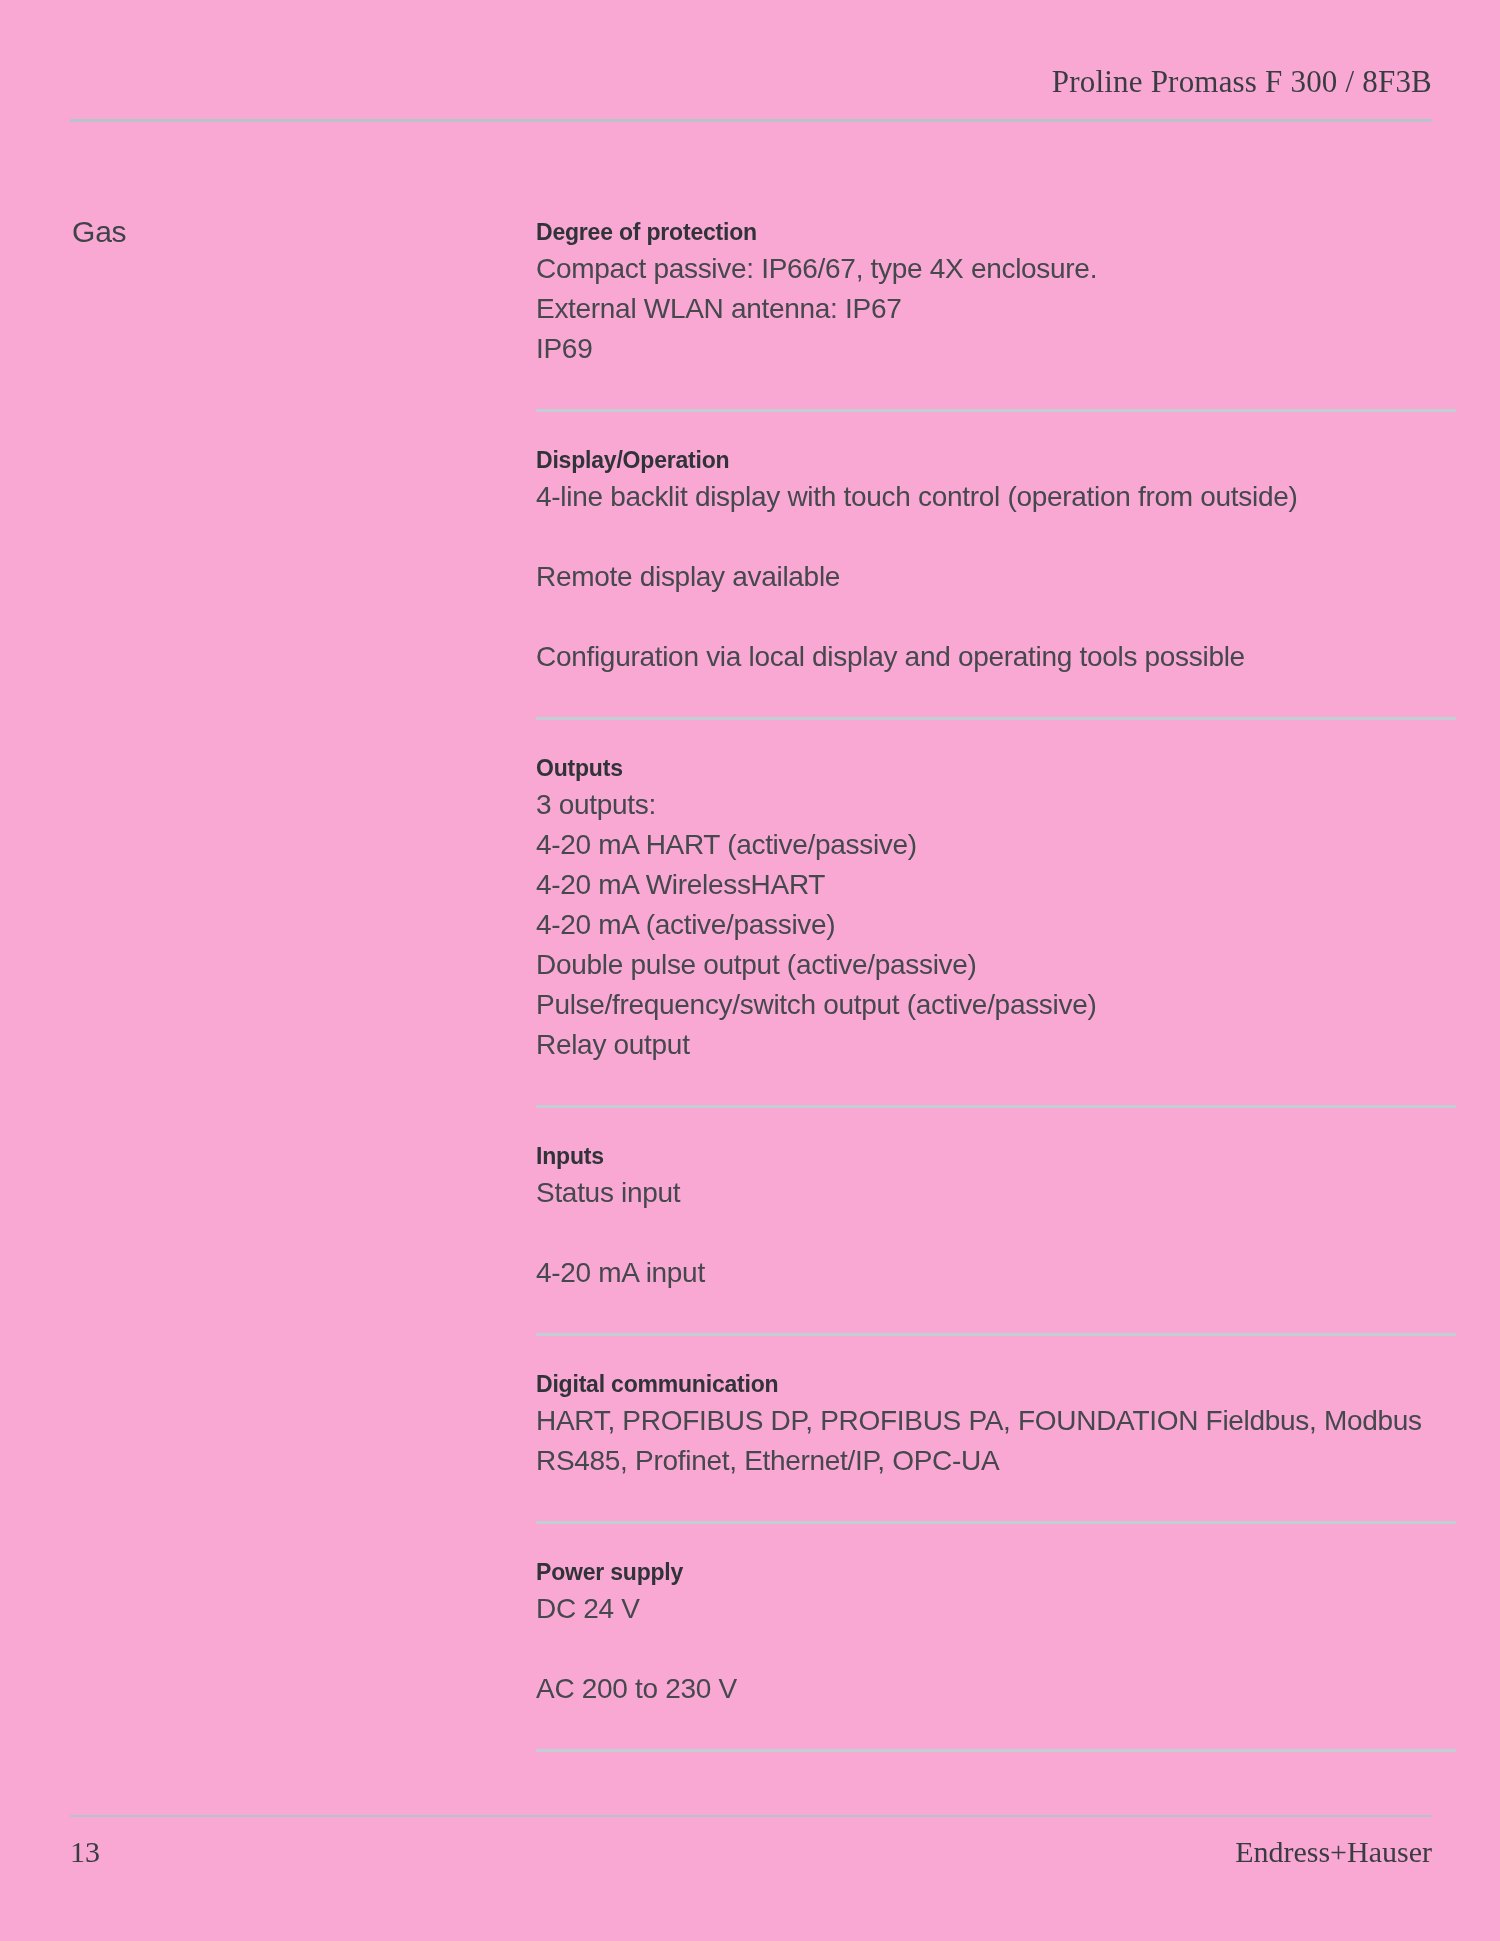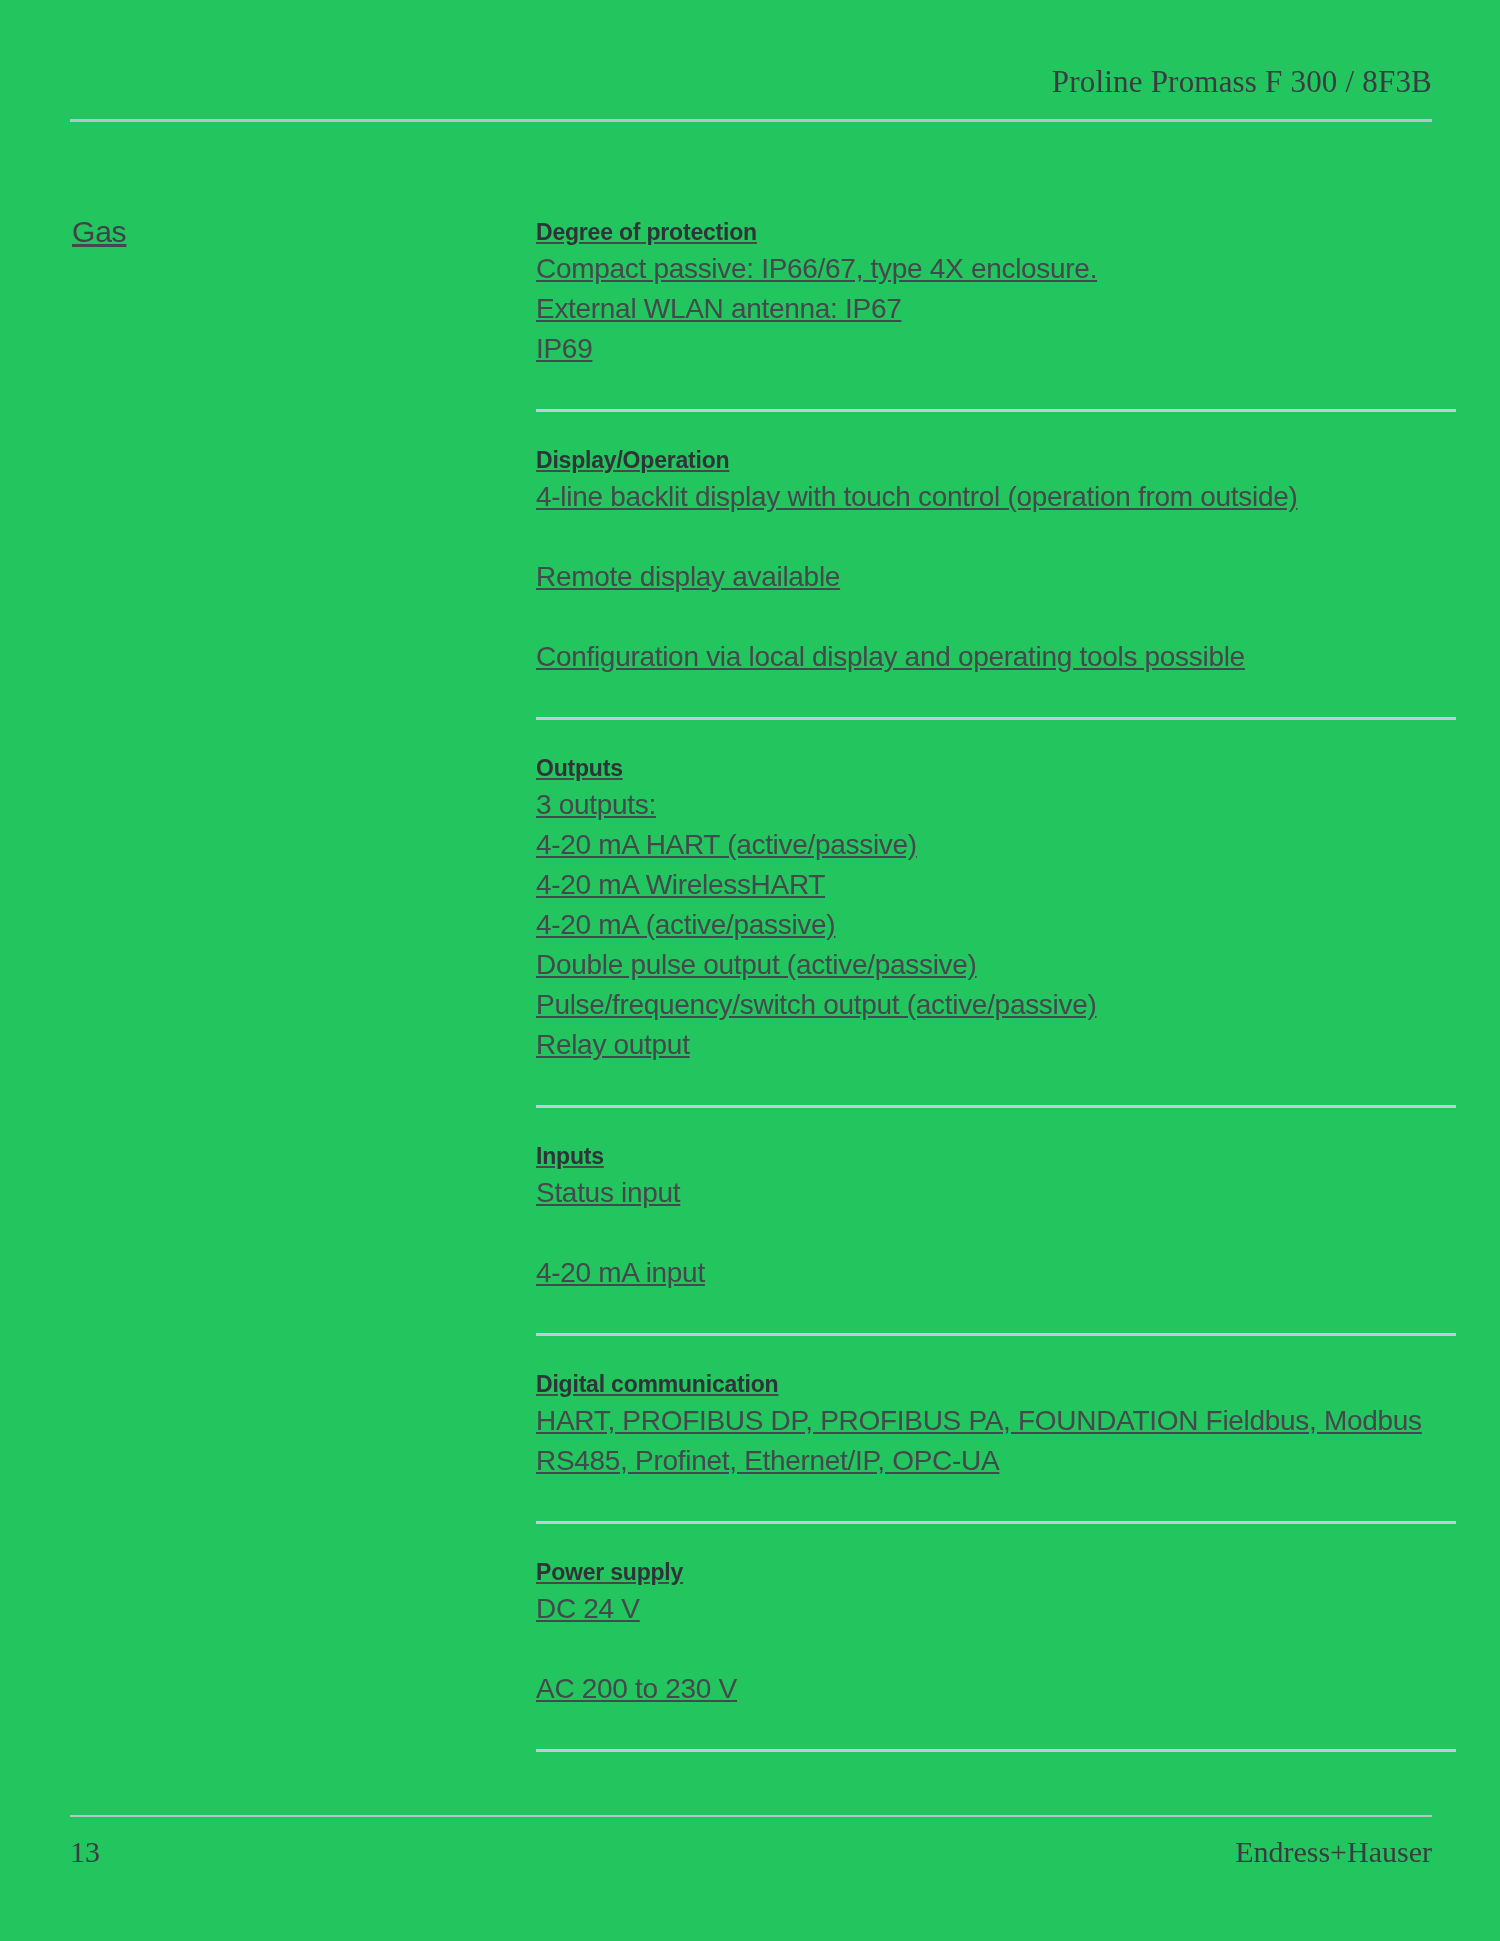--- a/index.html
+++ b/index.html
@@ -1,20 +1,20 @@
 <!DOCTYPE html>
 <html><head>
 <meta charset="utf-8">
 <style>
   html,body { margin:0; padding:0; background:#e8e8e8; }
   .page {
     position:relative;
     width:1500px; height:1941px;
     margin:0 auto;
-    background:#22c55e;
+    background:#f9a8d4;
     font-family:"Liberation Sans", sans-serif;
     color:#45484c;
     overflow:hidden;
   }
 
   
   .doc-header { padding:64px 68px 0 70px; }
   .doc-title {
     font-family:"Liberation Serif", serif;
     font-size:31px;
@@ -27,21 +27,20 @@
     margin-top:19px;
     height:3px;
     background:#b7c3cb;
   }
 
   
   .main {
     display:flex;
     margin-top:93px;
     padding:0 44px 0 72px;
-    text-decoration:underline;
   }
   .label-col { width:464px; flex-shrink:0; }
   .group-label {
     font-size:30px;
     line-height:34px;
     color:#3f4347;
     letter-spacing:-0.2px;
   }
   .content-col { flex:1; min-width:0; }
 

